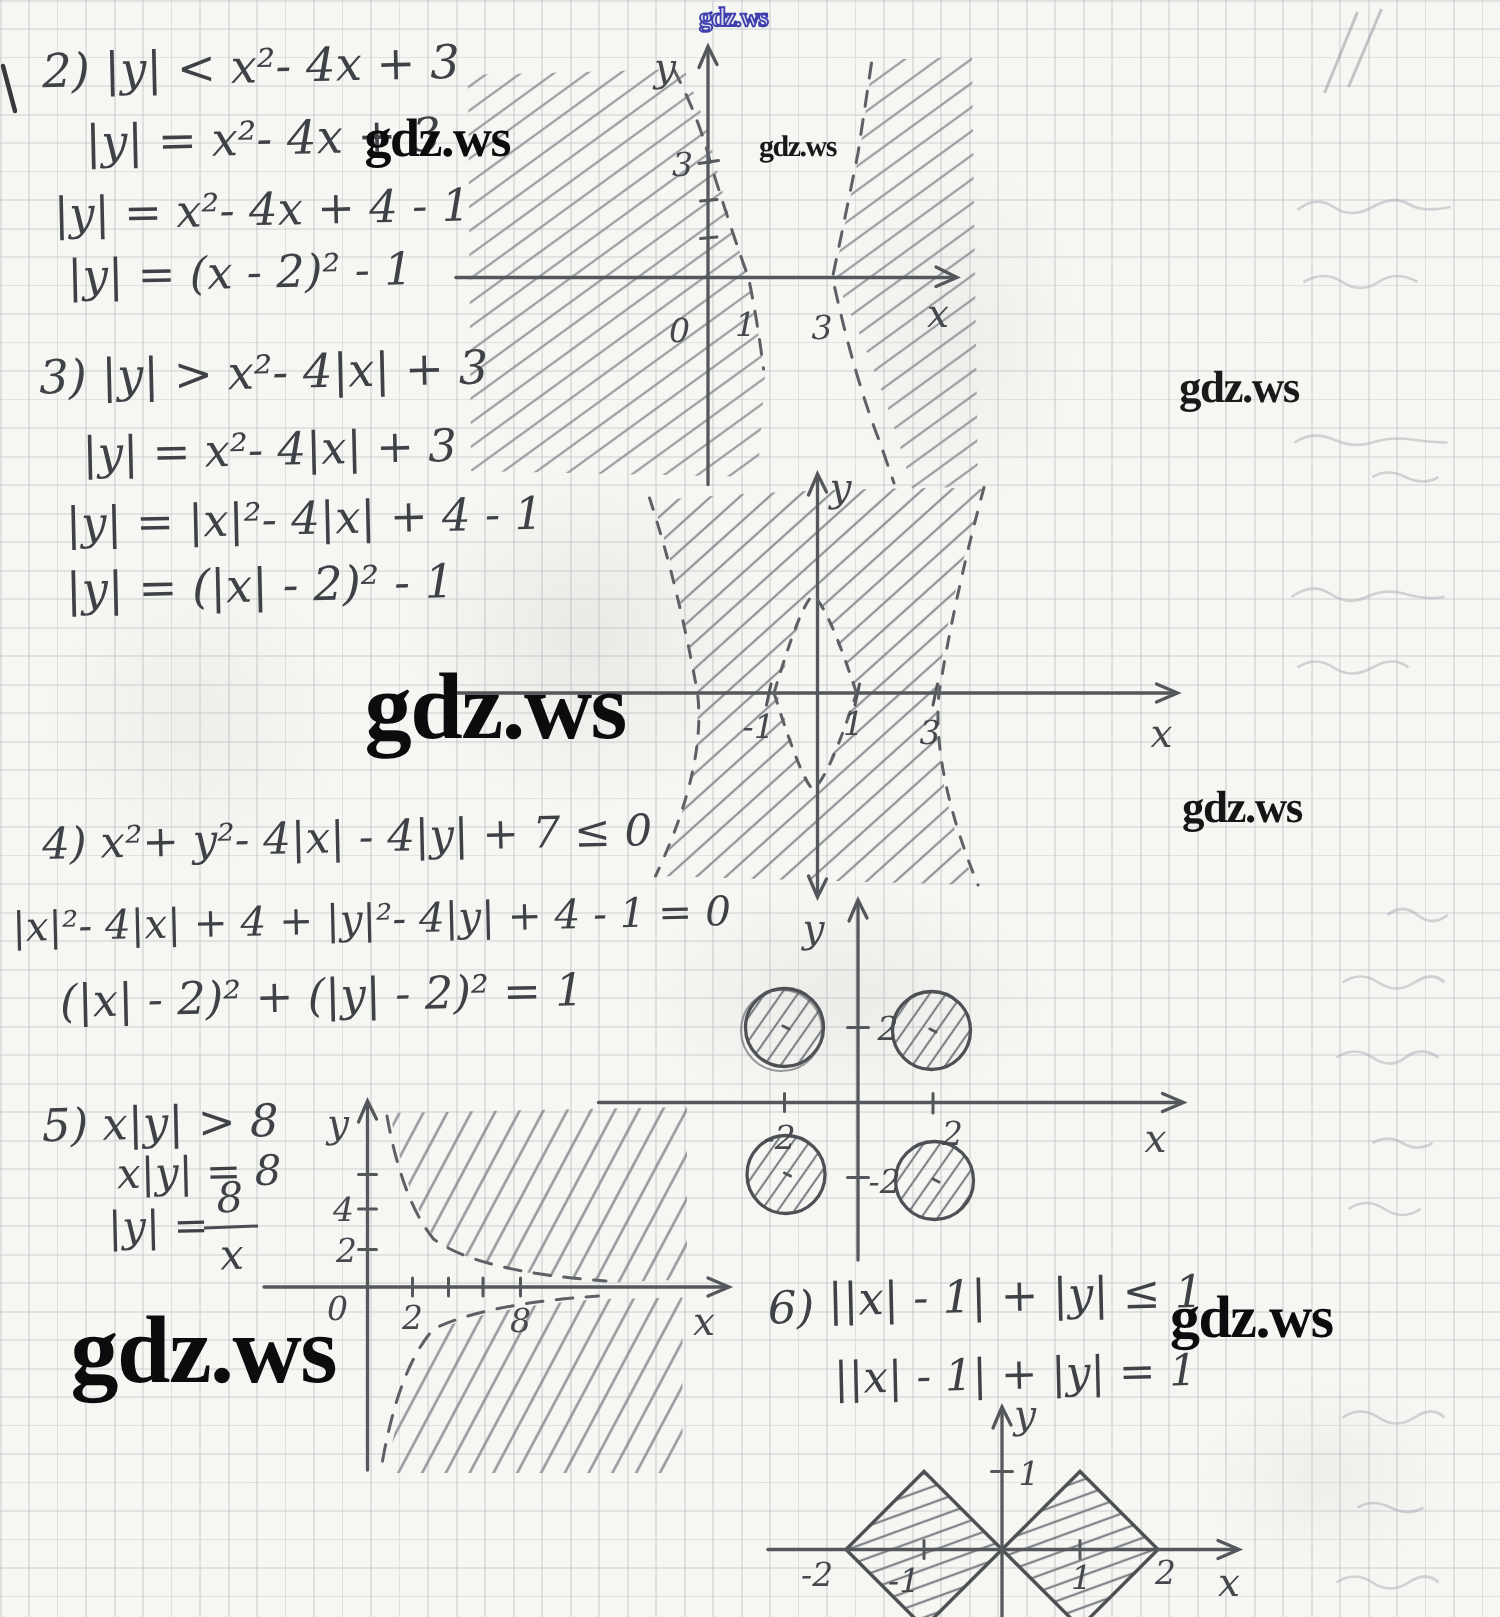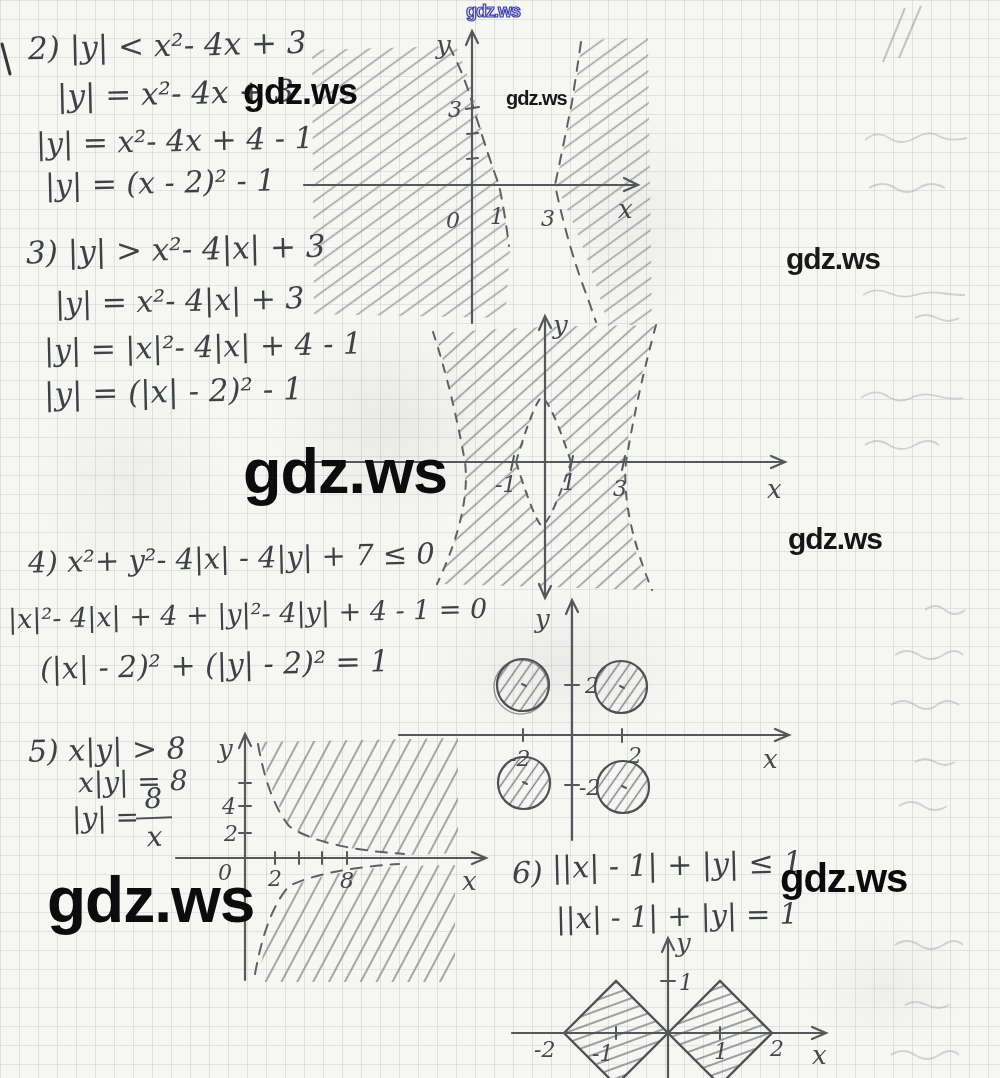--- a/index.html
+++ b/index.html
@@ -9,21 +9,21 @@
     background-image:
       repeating-linear-gradient(to right, rgba(185,190,194,.38) 0 1px, transparent 1px 19px),
       repeating-linear-gradient(to bottom, rgba(185,190,194,.34) 0 1px, transparent 1px 19px);
     font-family:"Liberation Sans",sans-serif;
   }
   .hw{
     position:absolute; font-family:"DejaVu Serif",serif; font-style:italic;
     color:#3e4247; white-space:nowrap; transform:rotate(-1.3deg); line-height:1;
   }
   .wm{
-    position:absolute; font-family:Liberation Sans, sans-serif; font-weight:700;
+    position:absolute; font-family:Liberation Serif, serif; font-weight:700;
     color:#0c0c0e; letter-spacing:-1px; line-height:1; white-space:nowrap;
   }
   .wm-outline{
     color:rgba(90,90,190,.18);
     -webkit-text-stroke:1.2px #3e3eae;
   }
   .smudge{position:absolute; pointer-events:none;}
   svg{position:absolute; overflow:visible;}
   .ax{stroke:#54575b; stroke-width:2.2; fill:none; stroke-linecap:round;}
   .tick{stroke:#54575b; stroke-width:2; fill:none; stroke-linecap:round;}

